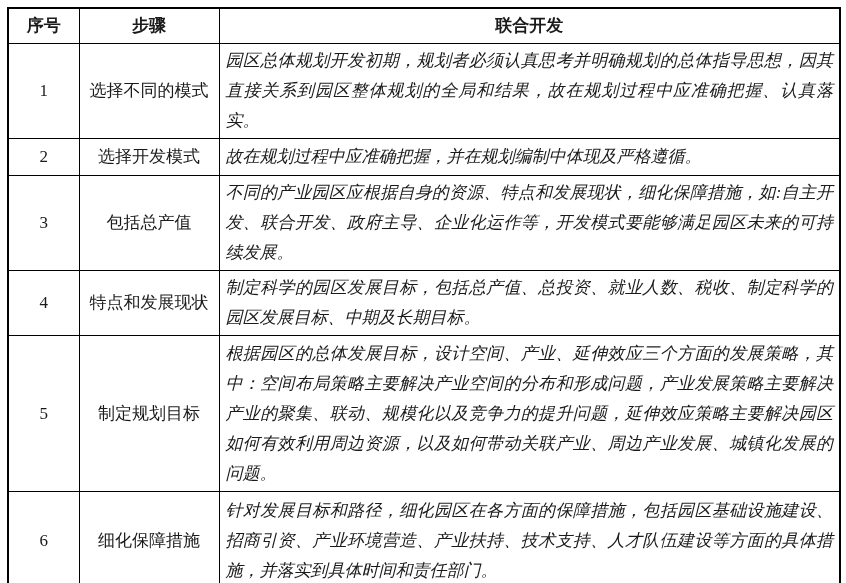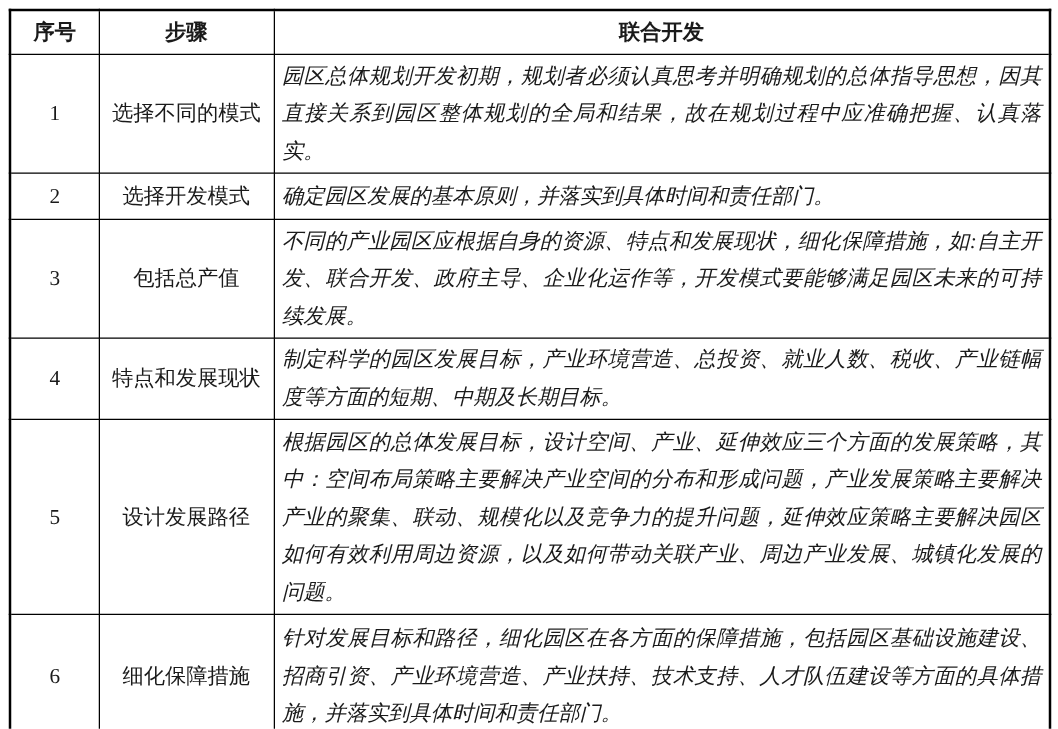--- a/index.html
+++ b/index.html
@@ -81,35 +81,35 @@
     </thead>
     <tbody>
       <tr class="r1">
         <td class="num-cell">1</td>
         <td class="step-cell">选择不同的模式</td>
         <td class="content-cell">园区总体规划开发初期，规划者必须认真思考并明确规划的总体指导思想，因其直接关系到园区整体规划的全局和结果，故在规划过程中应准确把握、认真落实。</td>
       </tr>
       <tr class="r2">
         <td class="num-cell">2</td>
         <td class="step-cell">选择开发模式</td>
-        <td class="content-cell">确定园区发展的基本原则，并落实到具体时间和责任部门。</td>
+        <td class="content-cell">故在规划过程中应准确把握，并在规划编制中体现及严格遵循。</td>
       </tr>
       <tr class="r3">
         <td class="num-cell">3</td>
         <td class="step-cell">包括总产值</td>
         <td class="content-cell">不同的产业园区应根据自身的资源、特点和发展现状，细化保障措施，如:自主开发、联合开发、政府主导、企业化运作等，开发模式要能够满足园区未来的可持续发展。</td>
       </tr>
       <tr class="r4">
         <td class="num-cell">4</td>
         <td class="step-cell">特点和发展现状</td>
-        <td class="content-cell">制定科学的园区发展目标，产业环境营造、总投资、就业人数、税收、产业链幅度等方面的短期、中期及长期目标。</td>
+        <td class="content-cell">制定科学的园区发展目标，包括总产值、总投资、就业人数、税收、制定科学的园区发展目标、中期及长期目标。</td>
       </tr>
       <tr class="r5">
         <td class="num-cell">5</td>
-        <td class="step-cell">设计发展路径</td>
+        <td class="step-cell">制定规划目标</td>
         <td class="content-cell">根据园区的总体发展目标，设计空间、产业、延伸效应三个方面的发展策略，其中：空间布局策略主要解决产业空间的分布和形成问题，产业发展策略主要解决产业的聚集、联动、规模化以及竞争力的提升问题，延伸效应策略主要解决园区如何有效利用周边资源，以及如何带动关联产业、周边产业发展、城镇化发展的问题。</td>
       </tr>
       <tr class="r6">
         <td class="num-cell">6</td>
         <td class="step-cell">细化保障措施</td>
         <td class="content-cell">针对发展目标和路径，细化园区在各方面的保障措施，包括园区基础设施建设、招商引资、产业环境营造、产业扶持、技术支持、人才队伍建设等方面的具体措施，并落实到具体时间和责任部门。</td>
       </tr>
     </tbody>
   </table>
 </div>

